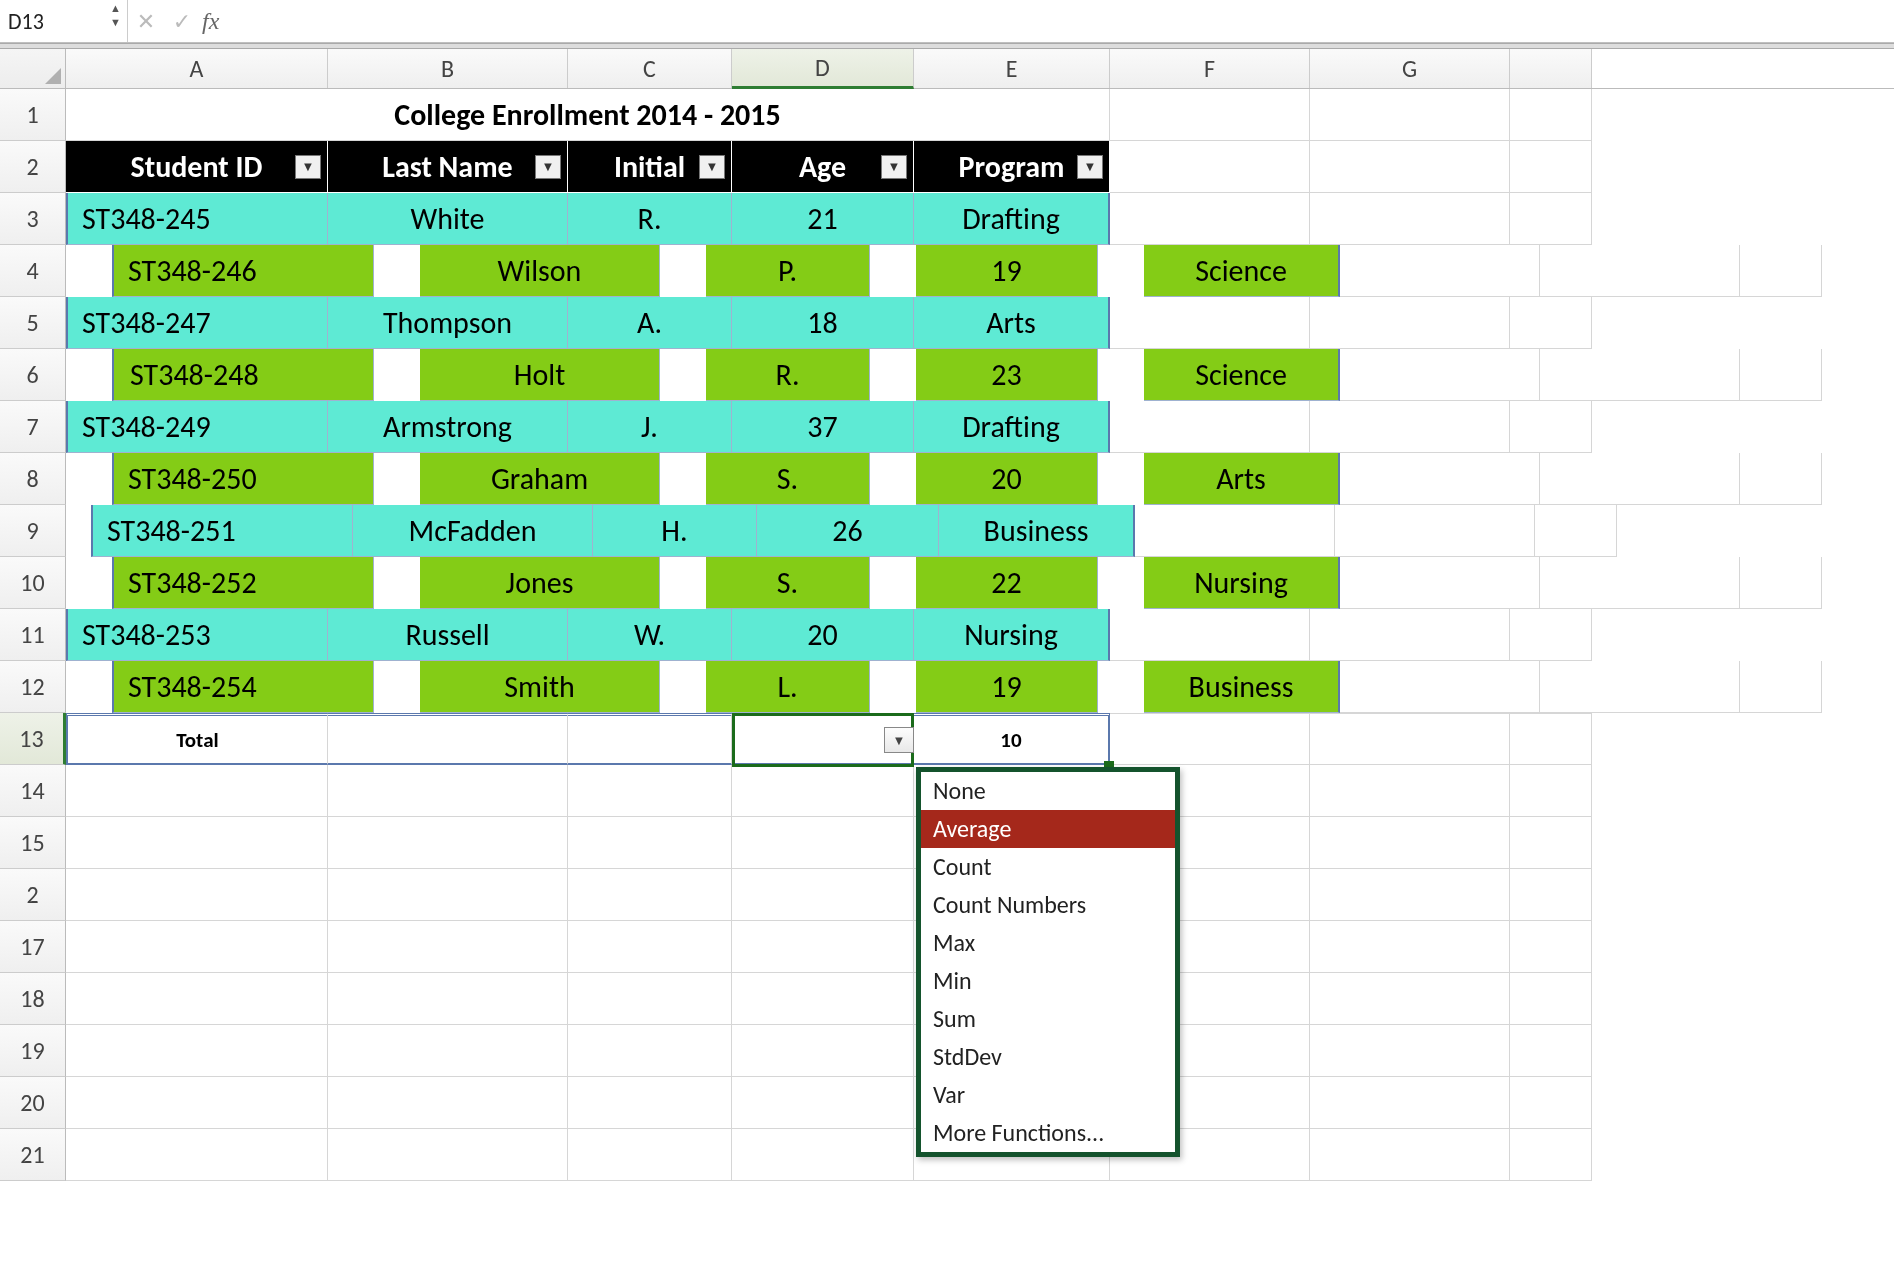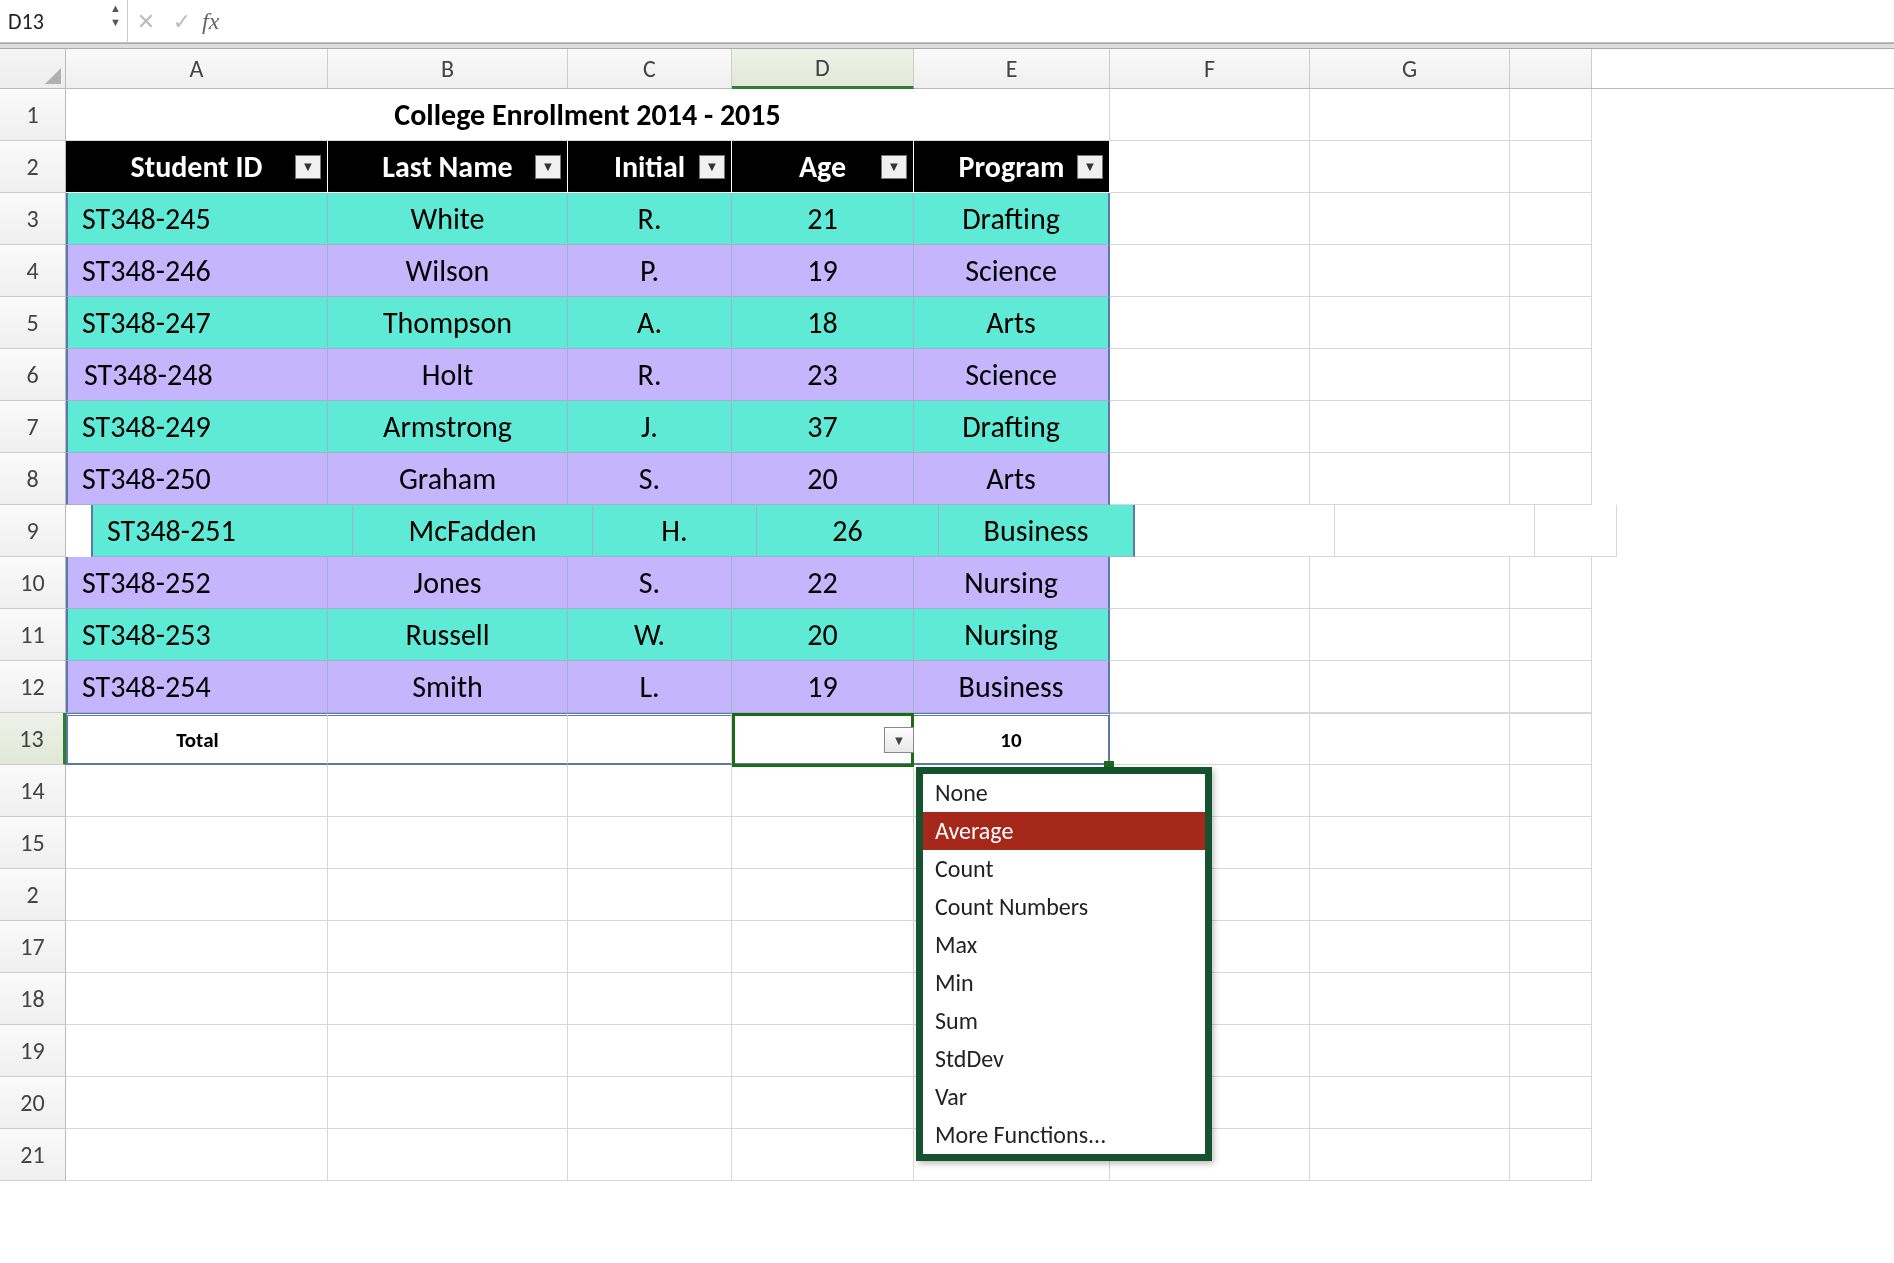--- a/index.html
+++ b/index.html
@@ -181,21 +181,21 @@
     border: 1px solid #777;
     display: flex; align-items: center; justify-content: center;
     font-size: 13px; color: #333;
   }
   .tcell {
     border-right: 1px solid #9fb2d0;
     border-bottom: 1px solid #9fb2d0;
     font-size: 30px;
   }
   .tcell.odd { background: #5eead4; }
-  .tcell.even { background: #c4b5fd; }
+  .tcell.even { background: #84cc16; margin-left: 46px; }
   .tcell.left { justify-content: flex-start; padding-left: 14px; }
   .tcell.lastcol { border-right: 2px solid #5b78ad; }
 
   .total-row .cell {
     border-top: 3px double #5b78ad;
     border-bottom: 2px solid #5b78ad;
     background: #fff;
     font-size: 21px;
   }
   .total-label { font-weight: 700; }
@@ -220,26 +220,26 @@
     position: absolute;
     width: 10px; height: 10px;
     background: #1b6b1b;
     z-index: 6;
   }
 
   
   .menu {
     position: absolute;
     background: #fff;
-    border: 7px solid #14532d;
+    border: 5px solid #14532d;
     box-shadow: 2px 3px 6px rgba(0,0,0,0.25);
     font-size: 24px;
     color: #222;
     z-index: 10;
-    width: 296px;
+    width: 264px;
   }
   .menu-item {
     padding: 4px 12px;
     line-height: 30px;
   }
   .menu-item.sel {
     background: #a5281b;
     color: #fff;
   }
 </style>

